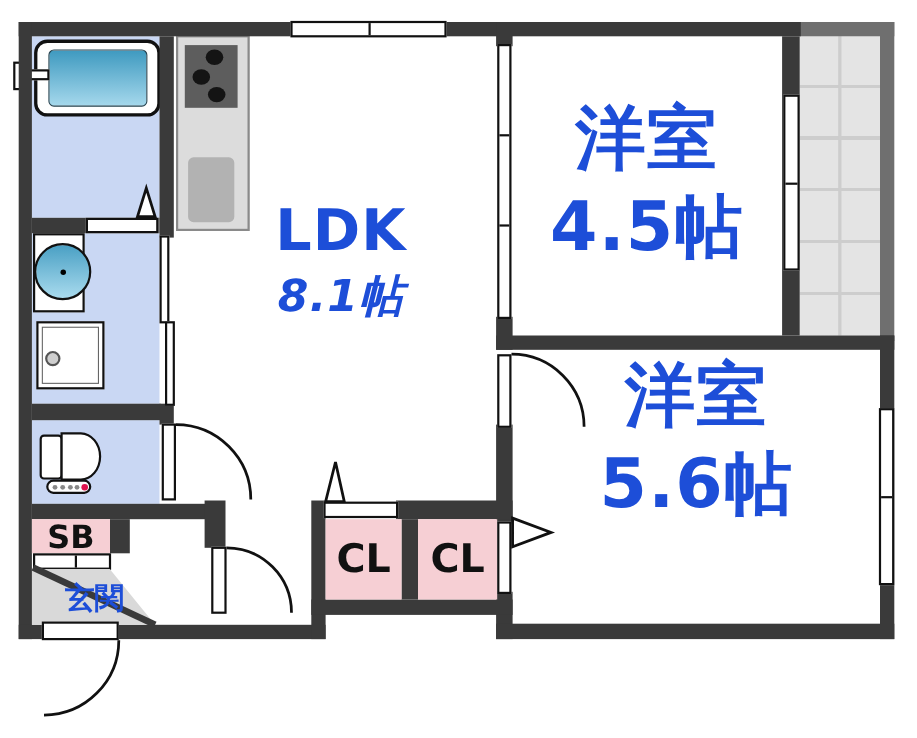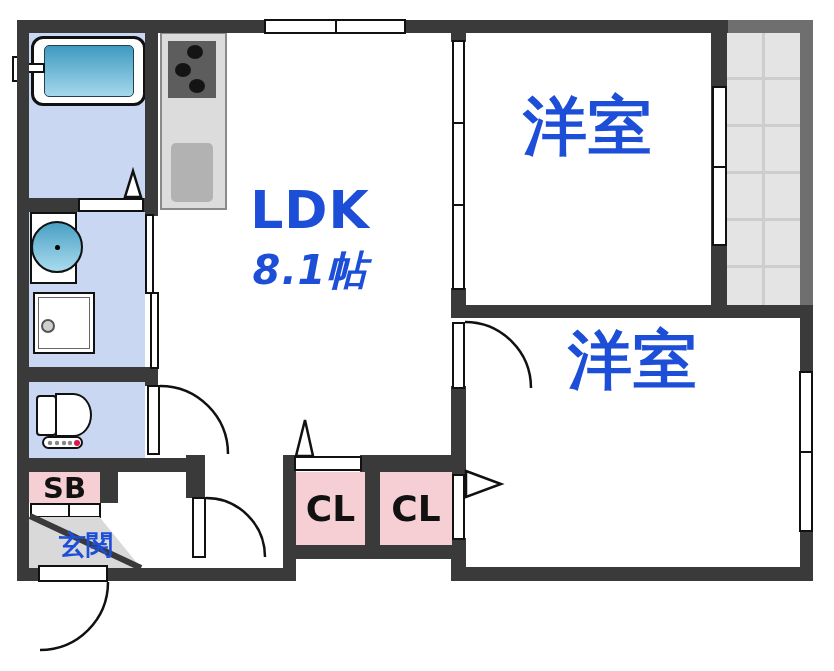--- a/index.html
+++ b/index.html
@@ -131,18 +131,20 @@
     <circle cx="57" cy="443" r="2.2" fill="#888"></circle>
     <circle cx="64" cy="443" r="2.2" fill="#888"></circle>
     <circle cx="70" cy="443" r="2.2" fill="#888"></circle>
     <circle cx="77" cy="443" r="3" fill="#e0144f"></circle>
   </svg>
 
   <div class="abs rlabel" style="left:210px;top:184px;width:200px;font-size:52px;">LDK</div>
   <div class="abs rlabel" style="left:185px;top:250px;width:250px;font-size:40px;font-style:italic;">8.1帖</div>
 
   <div class="abs rlabel" style="left:478px;top:94px;width:220px;font-size:64px;">洋室</div>
+  <div class="abs rlabel" style="left:463px;top:174px;width:250px;font-size:62px;">4.5帖</div>
 
   <div class="abs rlabel" style="left:523px;top:328px;width:220px;font-size:64px;">洋室</div>
+  <div class="abs rlabel" style="left:508px;top:408px;width:250px;font-size:62px;">5.6帖</div>
 
   <div class="abs rlabel" style="left:35px;top:531px;width:102px;font-size:27px;letter-spacing:0;">玄関</div>
 
 </div>
 
 </body></html>

